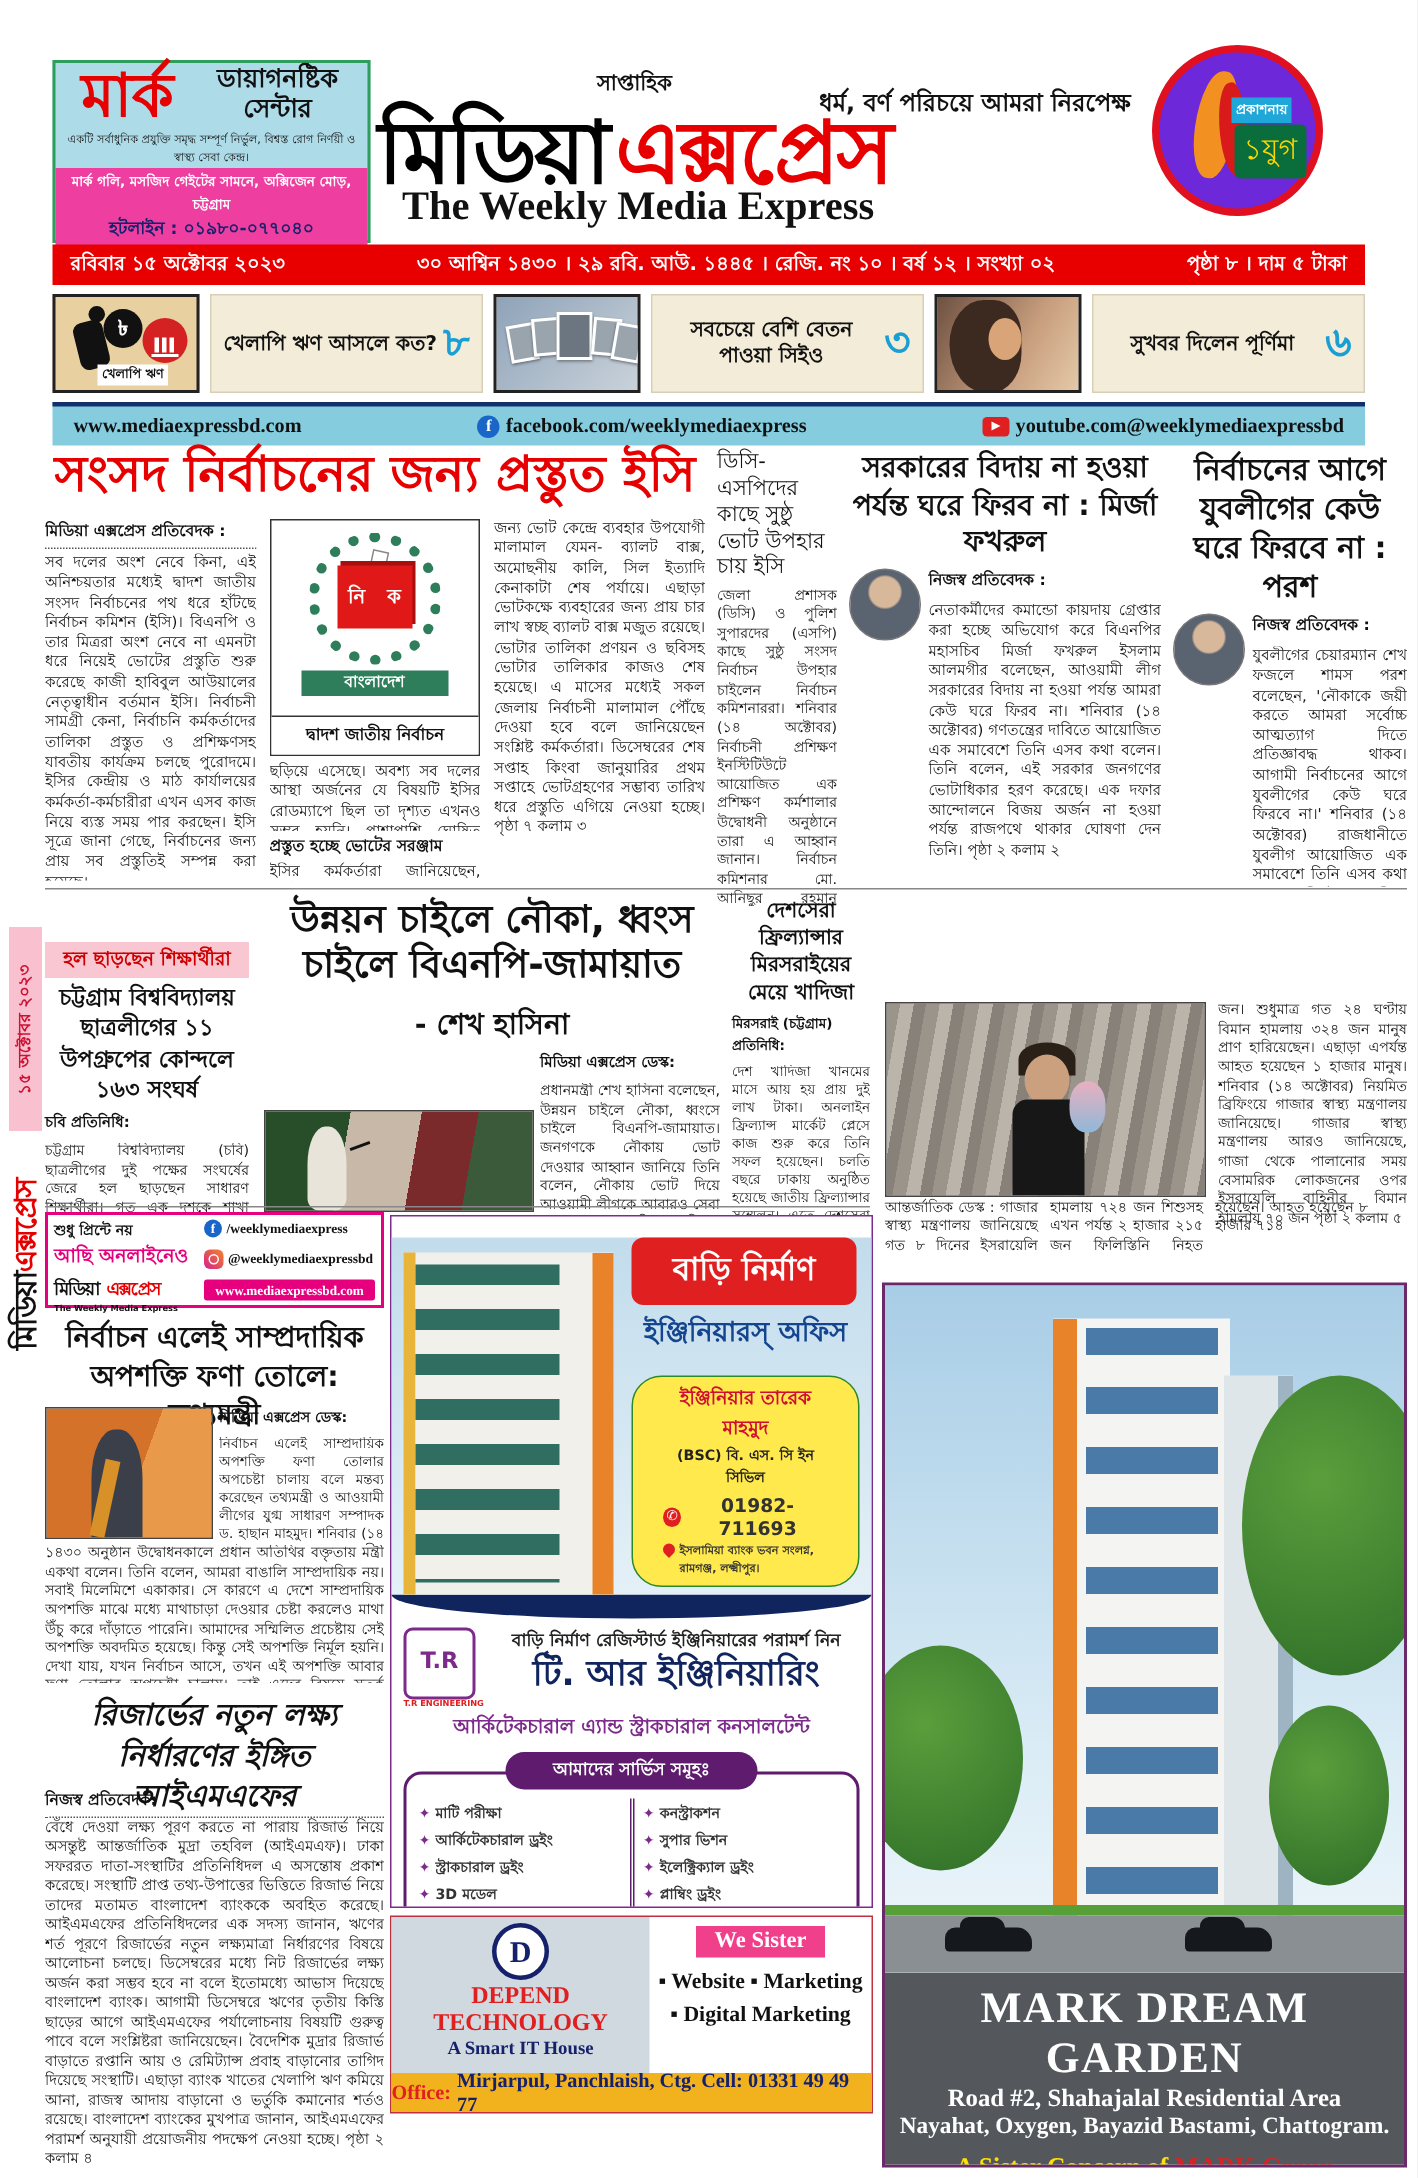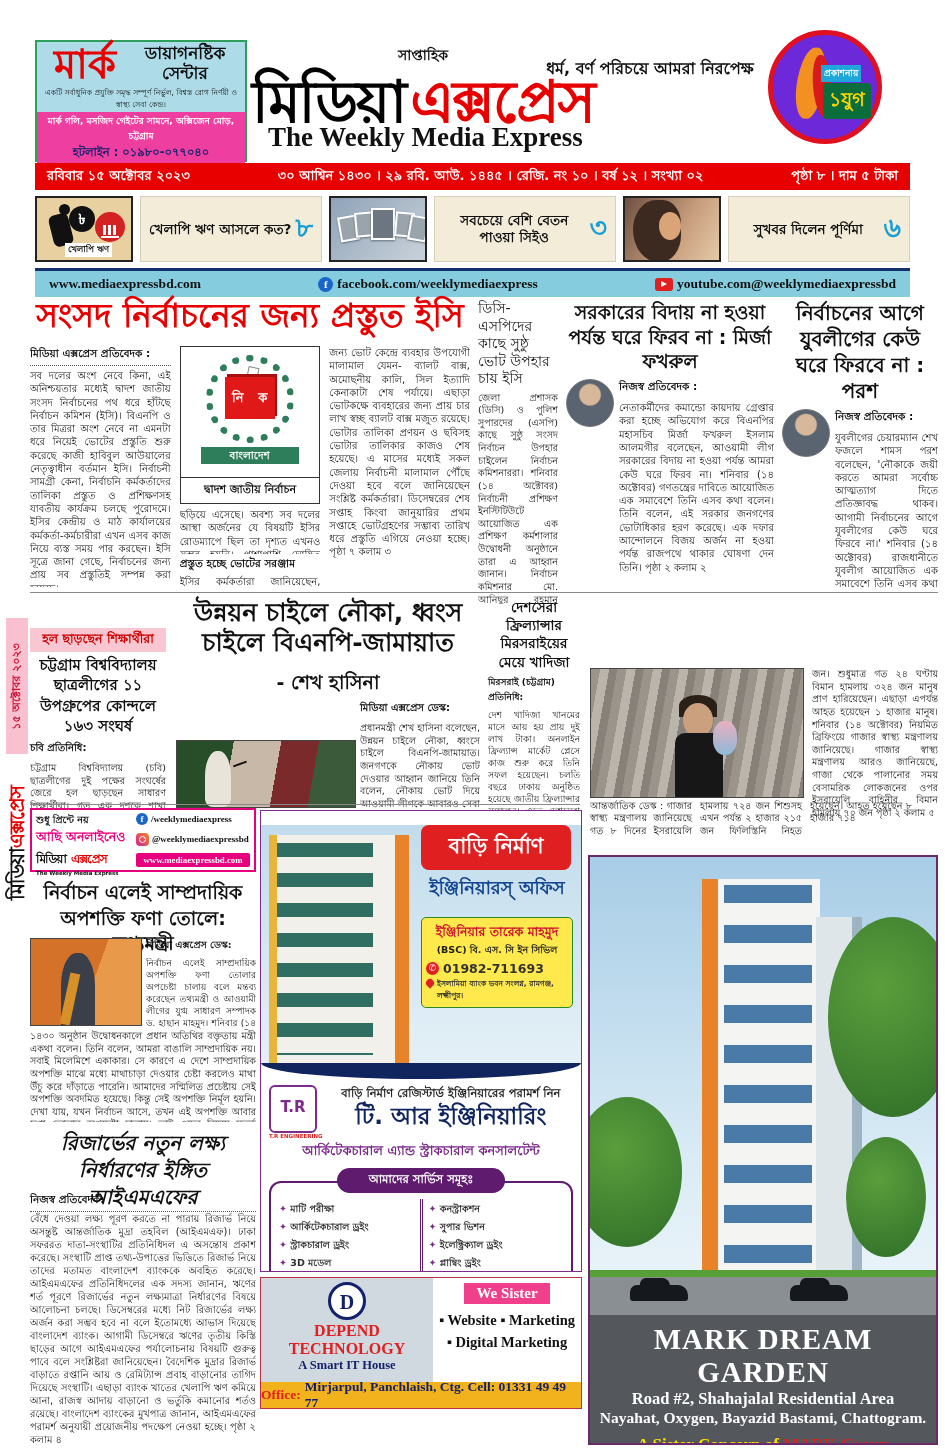--- a/index.html
+++ b/index.html
@@ -21,21 +21,21 @@
   .weekly-lbl{left:398px;top:44px;font-size:14px;font-weight:bold;}
   .motto{left:500px;top:42px;width:300px;text-align:center;font-size:16px;font-weight:bold;margin-top:14px;}
   .nameplate{left:252px;top:58px;width:540px;text-align:left;white-space:nowrap;}
   .np-black{font-size:58px;font-weight:bold;color:#000;letter-spacing:-2px;}
   .np-red{font-size:58px;font-weight:bold;color:#e60000;letter-spacing:-2px;}
   .np-sub{left:268px;top:122px;width:400px;font-family:"Liberation Serif",serif;font-size:27px;font-weight:bold;}
   .anniv{left:768px;top:30px;width:114px;height:114px;border:5px solid #e01020;border-radius:50%;background:#6d28d9;box-sizing:border-box;}
   .flame1{position:absolute;left:24px;top:12px;width:26px;height:72px;background:#f29022;border-radius:60% 40% 50% 50%;transform:rotate(8deg);}
   .flame2{position:absolute;left:40px;top:20px;width:18px;height:62px;background:#d81a1a;border-radius:60% 40% 50% 50%;transform:rotate(-6deg);}
   .anniv-l1{position:absolute;left:48px;top:30px;background:#1ea7d8;color:#fff;font-size:9px;font-weight:bold;padding:1px 3px;}
-  .anniv-l2{position:absolute;left:50px;top:48px;background:#0a6e3c;color:#ffd700;font-size:19px;font-weight:bold;padding:2px 6px;border-radius:4px;}
+  .anniv-l2{position:absolute;left:50px;top:48px;background:#0a6e3c;color:#ffd700;font-size:19px;font-weight:normal;padding:2px 6px;border-radius:4px;}
   
   .datebar{left:35px;top:163px;width:875px;height:27px;background:#e80000;color:#fff;font-weight:bold;font-size:13px;display:flex;align-items:center;justify-content:space-between;padding:0 12px;box-sizing:border-box;}
   
   .teasers{left:35px;top:196px;width:875px;height:66px;display:flex;justify-content:space-between;}
   .tz-img{width:98px;height:66px;border:2px solid #222;box-sizing:border-box;position:relative;overflow:hidden;}
   .tz-txt{width:182px;height:66px;background:#f3ecd9;border:1px solid #d8cfb8;box-sizing:border-box;display:flex;align-items:center;padding:0 8px;}
   .tz-title{flex:1;font-size:13.5px;font-weight:bold;text-align:center;line-height:1.25;}
   .tz-num{font-size:27px;font-weight:bold;color:#1a9fd4;margin-left:4px;}
   .t1{background:#e8d0a0;}
   .thief-head{position:absolute;left:22px;top:6px;width:11px;height:11px;border-radius:50%;background:#111;}
@@ -105,21 +105,21 @@
   .ph-min .sash{position:absolute;left:34px;top:34px;width:10px;height:52px;background:#d89028;transform:rotate(12deg);}
   .imf-hl{left:30px;top:1130px;width:226px;font-size:20px;font-weight:bold;text-align:center;line-height:1.35;font-style:italic;}
   
   .tr-ad{left:260px;top:810px;width:322px;height:462px;border:1px solid #7d2b8b;box-sizing:border-box;background:#fff;overflow:hidden;}
   .tr-top{position:relative;height:238px;background:linear-gradient(#c2dcec,#e4f0f7);}
   .bldg{position:absolute;left:8px;top:10px;width:140px;height:228px;background:#f2f0ea;box-shadow:inset -14px 0 0 #e8832a;}
   .bldg .win{position:absolute;left:8px;top:8px;width:96px;height:212px;background:repeating-linear-gradient(#2f6e60 0 14px,#f2f0ea 14px 30px);}
   .bldg .band{position:absolute;left:0;top:0;width:8px;height:228px;background:#e8b43a;}
   .tr-pill{margin:14px 10px 4px 160px;background:#e02020;color:#fff;font-size:21px;font-weight:bold;text-align:center;border-radius:8px;padding:5px 0;}
   .tr-office{margin-left:160px;color:#14458f;font-size:18px;font-weight:bold;text-align:center;width:152px;}
-  .tr-card{position:absolute;left:160px;top:92px;width:152px;background:#ffe94d;border:1px solid #2a8a2a;border-radius:5px;padding:5px 4px;box-sizing:border-box;text-align:center;}
+  .tr-card{position:absolute;left:160px;top:92px;width:152px;background:#ffe94d;border:1px solid #2a8a2a;border-radius:20px;padding:5px 20px;box-sizing:border-box;text-align:center;}
   .tr-name{color:#d01030;font-size:12.5px;font-weight:bold;}
   .tr-qual{font-size:9.5px;font-weight:bold;color:#222;}
   .tr-phone{display:flex;align-items:center;gap:4px;font-size:12.5px;font-weight:bold;color:#333;margin-top:3px;}
   .ph-ic{width:13px;height:13px;border-radius:50%;background:#e02020;color:#fff;font-size:9px;line-height:13px;text-align:center;}
   .tr-loc{font-size:7.5px;font-weight:bold;color:#333;text-align:left;display:flex;gap:3px;margin-top:2px;}
   .pin-ic{width:8px;height:8px;border-radius:50% 50% 50% 0;background:#e02020;transform:rotate(-45deg);flex:0 0 8px;margin-top:1px;}
   .tr-wave{height:16px;background:#10245e;border-radius:0 0 50% 50%/0 0 100% 100%;}
   .tr-logo{width:44px;height:44px;border:2px solid #7d2b8b;border-radius:6px;color:#7d2b8b;font-weight:bold;font-size:15px;text-align:center;line-height:40px;}
   .tr-logo-cap{font-size:5.5px;color:#e02020;font-weight:bold;text-align:center;}
   .tr-consult{font-size:11.5px;font-weight:bold;color:#222;}

